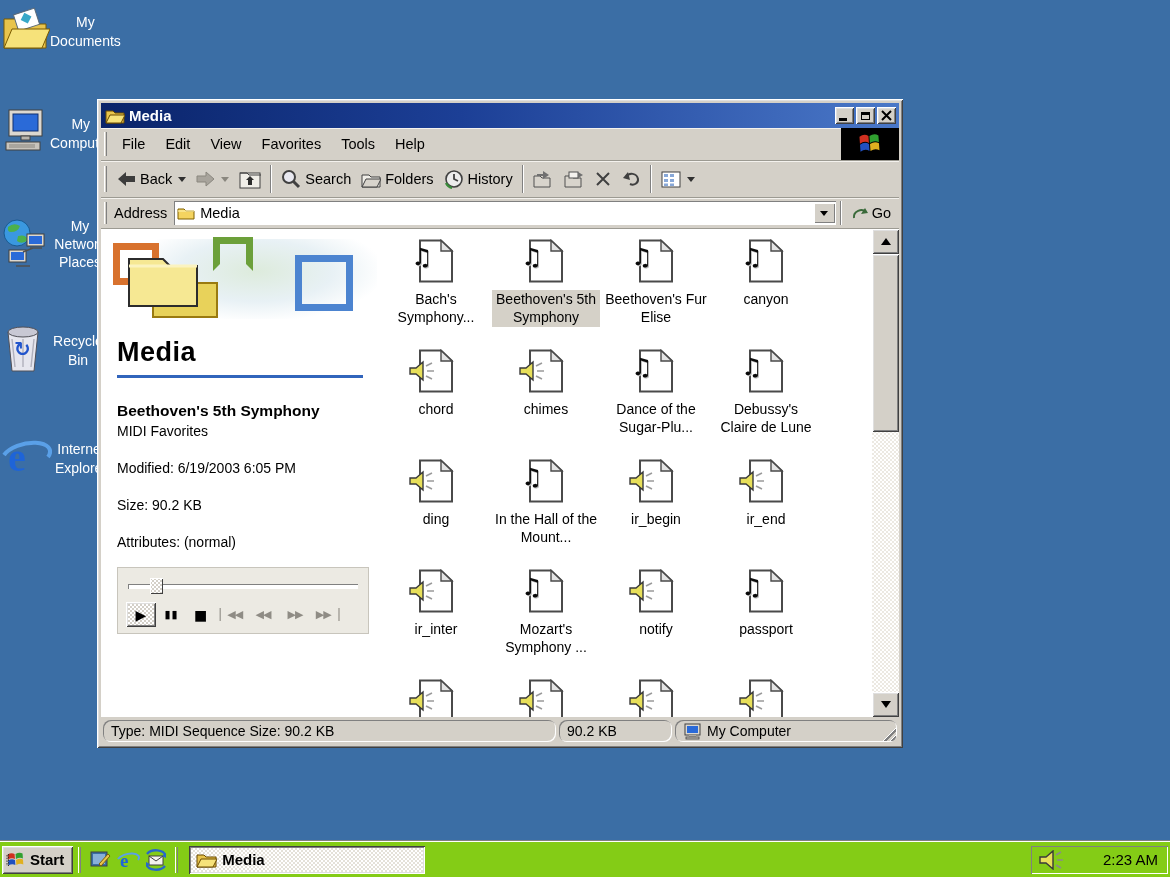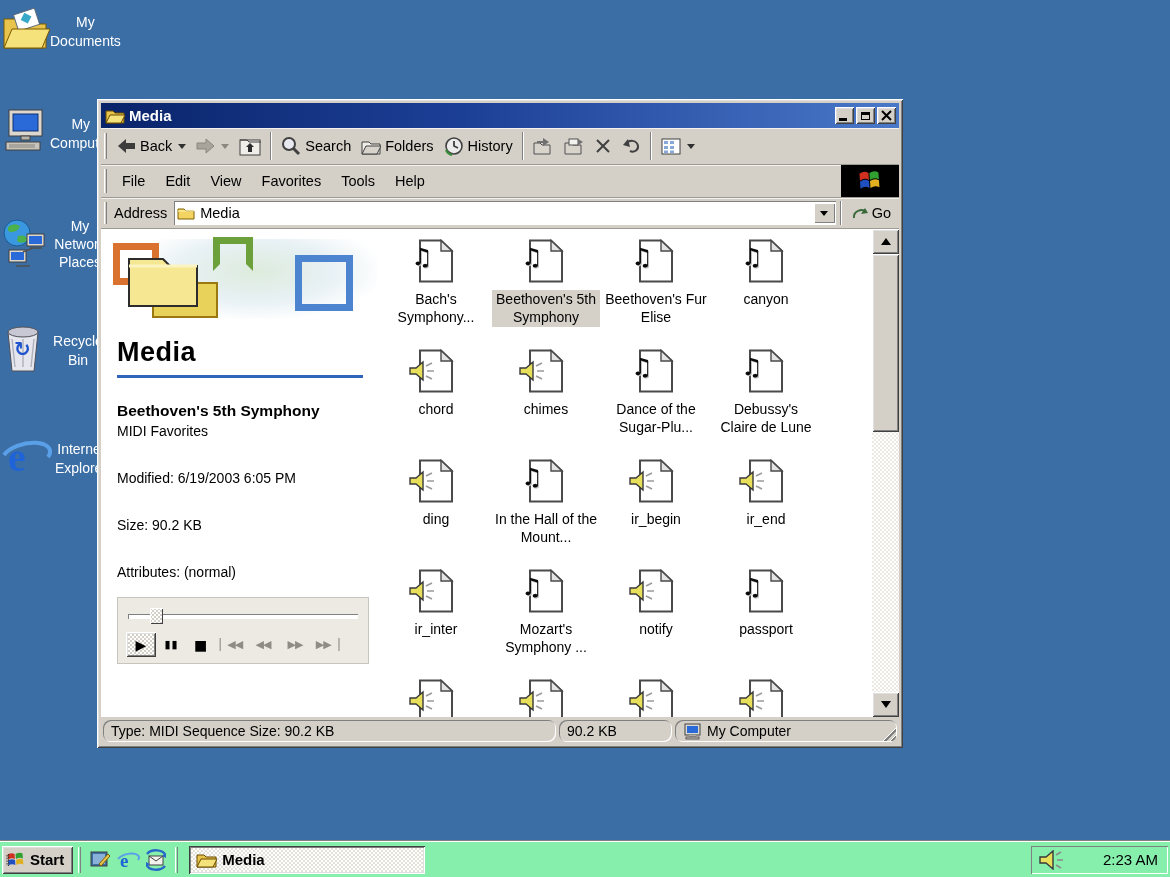--- a/index.html
+++ b/index.html
@@ -58,21 +58,21 @@
   .banner .blob { position:absolute; left:40px; top:0; width:220px; height:80px; background:radial-gradient(ellipse at 45% 40%, #DDEBDC 0%, #E8F1F5 45%, rgba(255,255,255,0) 75%); }
   .sq { position:absolute; border-width:7px; border-style:solid; }
   .sq.orange { left:-4px; top:4px; width:46px; height:42px; border-color:#D8722E; }
   .sq.green { left:96px; top:-2px; width:40px; height:34px; border-color:#6CA03A; border-bottom-color:transparent; }
   .sq.blue { left:178px; top:16px; width:58px; height:56px; border-color:#4C84D0; }
   .banner .bigfolder { position:absolute; left:6px; top:8px; }
   .wv-title { font-size:27px; font-weight:bold; color:#000; margin-top:2px; letter-spacing:.5px; }
   .wv-rule { height:3px; background:#3165BC; margin:7px 0 24px 0; width:246px; }
   .wv-file-title { font-weight:bold; font-size:15.5px; }
   .wv-line { font-size:14px; margin-top:3px; }
-  .wv-gap { margin-top:31px; font-size:14px; }
+  .wv-gap { margin-top:21px; font-size:14px; }
 
   .player { margin-top:17px; width:252px; background:#ECEAE3; border:1px solid #C8C5BC; padding:8px 8px 6px 8px; }
   .slider { position:relative; height:16px; margin:2px 2px 8px 2px; }
   .slider .track { position:absolute; left:0; right:0; top:6px; height:5px; background:#fff; box-shadow:inset 1px 1px 0 #808080, inset -1px -1px 0 #fff; }
   .slider .thumb { position:absolute; left:22px; top:0; width:13px; height:16px; background:conic-gradient(#fff 0 25%, #D4D0C8 0 50%, #fff 0 75%, #D4D0C8 0); background-size:4px 4px; box-shadow:inset 1px 1px 0 #fff, inset -1px -1px 0 #404040; }
   .pbuttons { display:flex; align-items:center; gap:2px; }
   .pbtn { height:25px; min-width:27px; display:flex; align-items:center; justify-content:center; font-size:12px; color:#000; background:transparent; border:none; font-family:"DejaVu Sans", sans-serif; }
   .pbtn.play { background:conic-gradient(#fff 0 25%, #D4D0C8 0 50%, #fff 0 75%, #D4D0C8 0); background-size:4px 4px; box-shadow:inset 1px 1px 0 #fff, inset -1px -1px 0 #404040, inset 2px 2px 0 #DFDFDF, inset -2px -2px 0 #808080; min-width:30px; font-size:14px; }
   .pbtn.pause { letter-spacing:1px; font-size:11px; font-weight:bold; }
   .pbtn.stop { font-size:14px; }
@@ -97,21 +97,21 @@
 
   
   .statusbar { height:27px; flex:0 0 auto; background:#D4D0C8; display:flex; gap:3px; padding:3px 2px 2px 2px; font-size:14px; }
   .st-cell { box-shadow:inset 1px 1px 0 #808080, inset -1px -1px 0 #fff; padding:2px 8px; display:flex; align-items:center; gap:5px; white-space:nowrap; overflow:hidden;border-radius:8px; }
   .st-left { flex:1; }
   .st-mid { width:113px; flex:0 0 auto; }
   .st-right { width:222px; flex:0 0 auto; position:relative; }
   .st-grip { position:absolute; right:1px; bottom:1px; width:14px; height:14px; clip-path:polygon(100% 0,100% 100%,0 100%); background:repeating-linear-gradient(135deg,#fff 0 1px,#808080 1px 3px,#D4D0C8 3px 5px); }
 
   
-  .taskbar { position:absolute; left:0; bottom:0; width:1170px; height:36px; background:#86efac; border-top:1px solid #fff; box-shadow:0 -1px 0 #808080; display:flex; align-items:center; padding:0 2px; z-index:10; }
+  .taskbar { position:absolute; left:0; bottom:0; width:1170px; height:36px; background:#84cc16; border-top:1px solid #fff; box-shadow:0 -1px 0 #808080; display:flex; align-items:center; padding:0 2px; z-index:10; }
   .start-btn { height:28px; display:flex; align-items:center; gap:4px; padding:0 9px 0 4px; font-weight:bold; font-size:15px; }
   .ql-sep { width:3px; height:26px; margin:0 5px; border-left:1px solid #fff; border-right:1px solid #808080; }
   .ql-icon { width:28px; height:26px; display:flex; align-items:center; justify-content:center; }
   .task-btn { width:236px; height:28px; margin-left:6px; display:flex; align-items:center; gap:5px; padding:0 7px; font-weight:bold; font-size:15px; box-shadow:inset 1px 1px 0 #404040, inset -1px -1px 0 #fff, inset 2px 2px 0 #808080, inset -2px -2px 0 #DFDFDF; background:conic-gradient(#fff 0 25%, #E4E1D8 0 50%, #fff 0 75%, #E4E1D8 0); background-size:4px 4px; }
   .tray { margin-left:auto; height:28px; width:137px; display:flex; align-items:center; padding:0 10px 0 8px; box-shadow:inset 1px 1px 0 #808080, inset -1px -1px 0 #fff; }
   .tray-time { margin-left:auto; font-size:15px; }
 </style>
 </head>
 <body>
 
@@ -193,107 +193,20 @@
     <span class="tbtn b-out">
         <span class="min-glyph"></span>
       </span>
     <span class="tbtn b-out">
         <span class="max-glyph"></span>
       </span>
     <span class="tbtn b-out">
       <svg class="x-glyph" viewBox="0 0 11 11">
           <path d="M1 1 L10 10 M10 1 L1 10" stroke="#000" stroke-width="2"></path>
         </svg>
-    </span>
-  </div>
-
-  <div class="band toolbar">
-    <span class="grip"></span>
-    <span class="tool-btn">
-      <svg width="19" height="16" viewBox="0 0 19 16">
-          <polygon points="1,8 9,1 9,5 18,5 18,11 9,11 9,15" fill="#3C3C3C"></polygon>
-        </svg>
-      <span>Back</span>
-      <span class="chev"></span>
-    </span>
-    <span class="tool-btn disabled">
-      <svg width="19" height="16" viewBox="0 0 19 16">
-          <polygon points="18,8 10,1 10,5 1,5 1,11 10,11 10,15" fill="#A8A49C" stroke="#8A877F"></polygon>
-        </svg>
-      <span class="chev dis"></span>
-    </span>
-    <span class="tool-btn">
-      <svg width="22" height="19" viewBox="0 0 22 19">
-        <rect x="1" y="3" width="20" height="15" fill="#F0EEE8" stroke="#404040"></rect>
-        <path d="M1 3 h7 l2 2 h12" fill="none" stroke="#404040"></path>
-        <polygon points="11,6 15,10 13,10 13,15 9,15 9,10 7,10" fill="#2C2C2C"></polygon>
-      </svg>
-    </span>
-    <span class="vsep"></span>
-    <span class="tool-btn">
-      <svg width="20" height="20" viewBox="0 0 20 20">
-        <circle cx="8" cy="8" r="6" fill="#E8E8F0" stroke="#404040" stroke-width="2"></circle>
-        <path d="M12.5 12.5 L18 18" stroke="#404040" stroke-width="3"></path>
-      </svg>
-      <span>Search</span>
-    </span>
-    <span class="tool-btn">
-      <svg width="20" height="17" viewBox="0 0 20 17">
-        <path d="M1 4 h7 l2 2 h9 v10 H1 Z" fill="#F0EEE8" stroke="#404040"></path>
-        <path d="M1 16 L5 8 H20 L16 16 Z" fill="#D8D4CC" stroke="#404040"></path>
-      </svg>
-      <span>Folders</span>
-    </span>
-    <span class="tool-btn">
-      <svg width="20" height="20" viewBox="0 0 20 20">
-        <circle cx="10" cy="10" r="8" fill="#ECECEC" stroke="#404040" stroke-width="1.6"></circle>
-        <path d="M10 5 V10 L14 12" stroke="#404040" stroke-width="1.8" fill="none"></path>
-        <path d="M2 14 a9 9 0 0 0 6 5" stroke="#3A8A3A" stroke-width="2.2" fill="none"></path>
-      </svg>
-      <span>History</span>
-    </span>
-    <span class="vsep"></span>
-    <span class="tool-btn">
-      <svg width="21" height="18" viewBox="0 0 21 18">
-        <path d="M1 6 h6 l2 2 h8 v9 H1 Z" fill="#D8D4CC" stroke="#505050"></path>
-        <polygon points="10,1 16,5 10,9 10,6 4,6 4,4 10,4" fill="#707070"></polygon>
-      </svg>
-    </span>
-    <span class="tool-btn">
-      <svg width="21" height="18" viewBox="0 0 21 18">
-        <path d="M1 6 h6 l2 2 h8 v9 H1 Z" fill="#D8D4CC" stroke="#505050"></path>
-        <rect x="5" y="2" width="9" height="6" fill="#F4F2EE" stroke="#505050"></rect>
-        <polygon points="14,2 19,5 14,8" fill="#707070"></polygon>
-      </svg>
-    </span>
-    <span class="tool-btn">
-      <svg width="16" height="16" viewBox="0 0 16 16">
-          <path d="M2 2 L14 14 M14 2 L2 14" stroke="#404040" stroke-width="2"></path>
-        </svg>
-    </span>
-    <span class="tool-btn">
-      <svg width="20" height="16" viewBox="0 0 20 16">
-        <path d="M5 6 C8 1 16 2 17 8 C17.5 12 13 15 9 13" stroke="#404040" stroke-width="2" fill="none"></path>
-        <polygon points="7,1 2,7 9,9" fill="#404040"></polygon>
-      </svg>
-    </span>
-    <span class="vsep"></span>
-    <span class="tool-btn">
-      <svg width="20" height="17" viewBox="0 0 20 17">
-        <rect x="1" y="1" width="18" height="15" fill="#fff" stroke="#404040"></rect>
-        <g fill="#88A8D8">
-            <rect x="3" y="3" width="4" height="3"></rect>
-            <rect x="9" y="3" width="4" height="3"></rect>
-            <rect x="3" y="8" width="4" height="3"></rect>
-            <rect x="9" y="8" width="4" height="3"></rect>
-            <rect x="3" y="12.5" width="4" height="2.5"></rect>
-            <rect x="9" y="12.5" width="4" height="2.5"></rect>
-          </g>
-      </svg>
-      <span class="chev"></span>
     </span>
   </div>
 
   <div class="band menubar">
     <span class="grip"></span>
     <span style="display:flex;align-items:center;">
 
     <span class="menu-item">File</span>
         <span class="menu-item">Edit</span>
         <span class="menu-item">View</span>
@@ -303,20 +216,107 @@
       </span>
     <span class="winlogo">
       <svg width="26" height="24" viewBox="0 0 26 24">
         <g transform="rotate(-4 13 12)">
           <path d="M3 4 q5 -3 9 0 v7 q-4 -3 -9 0 Z" fill="#D03020"></path>
           <path d="M13 4 q5 -3 9 0 v7 q-4 -3 -9 0 Z" fill="#30A030"></path>
           <path d="M3 12 q5 -3 9 0 v7 q-4 -3 -9 0 Z" fill="#2050C0"></path>
           <path d="M13 12 q5 -3 9 0 v7 q-4 -3 -9 0 Z" fill="#E0B020"></path>
         </g>
       </svg>
+    </span>
+  </div>
+
+  <div class="band toolbar">
+    <span class="grip"></span>
+    <span class="tool-btn">
+      <svg width="19" height="16" viewBox="0 0 19 16">
+          <polygon points="1,8 9,1 9,5 18,5 18,11 9,11 9,15" fill="#3C3C3C"></polygon>
+        </svg>
+      <span>Back</span>
+      <span class="chev"></span>
+    </span>
+    <span class="tool-btn disabled">
+      <svg width="19" height="16" viewBox="0 0 19 16">
+          <polygon points="18,8 10,1 10,5 1,5 1,11 10,11 10,15" fill="#A8A49C" stroke="#8A877F"></polygon>
+        </svg>
+      <span class="chev dis"></span>
+    </span>
+    <span class="tool-btn">
+      <svg width="22" height="19" viewBox="0 0 22 19">
+        <rect x="1" y="3" width="20" height="15" fill="#F0EEE8" stroke="#404040"></rect>
+        <path d="M1 3 h7 l2 2 h12" fill="none" stroke="#404040"></path>
+        <polygon points="11,6 15,10 13,10 13,15 9,15 9,10 7,10" fill="#2C2C2C"></polygon>
+      </svg>
+    </span>
+    <span class="vsep"></span>
+    <span class="tool-btn">
+      <svg width="20" height="20" viewBox="0 0 20 20">
+        <circle cx="8" cy="8" r="6" fill="#E8E8F0" stroke="#404040" stroke-width="2"></circle>
+        <path d="M12.5 12.5 L18 18" stroke="#404040" stroke-width="3"></path>
+      </svg>
+      <span>Search</span>
+    </span>
+    <span class="tool-btn">
+      <svg width="20" height="17" viewBox="0 0 20 17">
+        <path d="M1 4 h7 l2 2 h9 v10 H1 Z" fill="#F0EEE8" stroke="#404040"></path>
+        <path d="M1 16 L5 8 H20 L16 16 Z" fill="#D8D4CC" stroke="#404040"></path>
+      </svg>
+      <span>Folders</span>
+    </span>
+    <span class="tool-btn">
+      <svg width="20" height="20" viewBox="0 0 20 20">
+        <circle cx="10" cy="10" r="8" fill="#ECECEC" stroke="#404040" stroke-width="1.6"></circle>
+        <path d="M10 5 V10 L14 12" stroke="#404040" stroke-width="1.8" fill="none"></path>
+        <path d="M2 14 a9 9 0 0 0 6 5" stroke="#3A8A3A" stroke-width="2.2" fill="none"></path>
+      </svg>
+      <span>History</span>
+    </span>
+    <span class="vsep"></span>
+    <span class="tool-btn">
+      <svg width="21" height="18" viewBox="0 0 21 18">
+        <path d="M1 6 h6 l2 2 h8 v9 H1 Z" fill="#D8D4CC" stroke="#505050"></path>
+        <polygon points="10,1 16,5 10,9 10,6 4,6 4,4 10,4" fill="#707070"></polygon>
+      </svg>
+    </span>
+    <span class="tool-btn">
+      <svg width="21" height="18" viewBox="0 0 21 18">
+        <path d="M1 6 h6 l2 2 h8 v9 H1 Z" fill="#D8D4CC" stroke="#505050"></path>
+        <rect x="5" y="2" width="9" height="6" fill="#F4F2EE" stroke="#505050"></rect>
+        <polygon points="14,2 19,5 14,8" fill="#707070"></polygon>
+      </svg>
+    </span>
+    <span class="tool-btn">
+      <svg width="16" height="16" viewBox="0 0 16 16">
+          <path d="M2 2 L14 14 M14 2 L2 14" stroke="#404040" stroke-width="2"></path>
+        </svg>
+    </span>
+    <span class="tool-btn">
+      <svg width="20" height="16" viewBox="0 0 20 16">
+        <path d="M5 6 C8 1 16 2 17 8 C17.5 12 13 15 9 13" stroke="#404040" stroke-width="2" fill="none"></path>
+        <polygon points="7,1 2,7 9,9" fill="#404040"></polygon>
+      </svg>
+    </span>
+    <span class="vsep"></span>
+    <span class="tool-btn">
+      <svg width="20" height="17" viewBox="0 0 20 17">
+        <rect x="1" y="1" width="18" height="15" fill="#fff" stroke="#404040"></rect>
+        <g fill="#88A8D8">
+            <rect x="3" y="3" width="4" height="3"></rect>
+            <rect x="9" y="3" width="4" height="3"></rect>
+            <rect x="3" y="8" width="4" height="3"></rect>
+            <rect x="9" y="8" width="4" height="3"></rect>
+            <rect x="3" y="12.5" width="4" height="2.5"></rect>
+            <rect x="9" y="12.5" width="4" height="2.5"></rect>
+          </g>
+      </svg>
+      <span class="chev"></span>
     </span>
   </div>
 
   <div class="band addressbar">
     <span class="grip"></span>
     <span class="addr-label">Address</span>
     <span class="addr-field b-in-thin">
       <span class="afold">
         <svg width="18" height="14" viewBox="0 0 18 14">
           <path d="M1 3 h6 l2 2 h8 v8 H1 Z" fill="#F4D460" stroke="#806000"></path>

